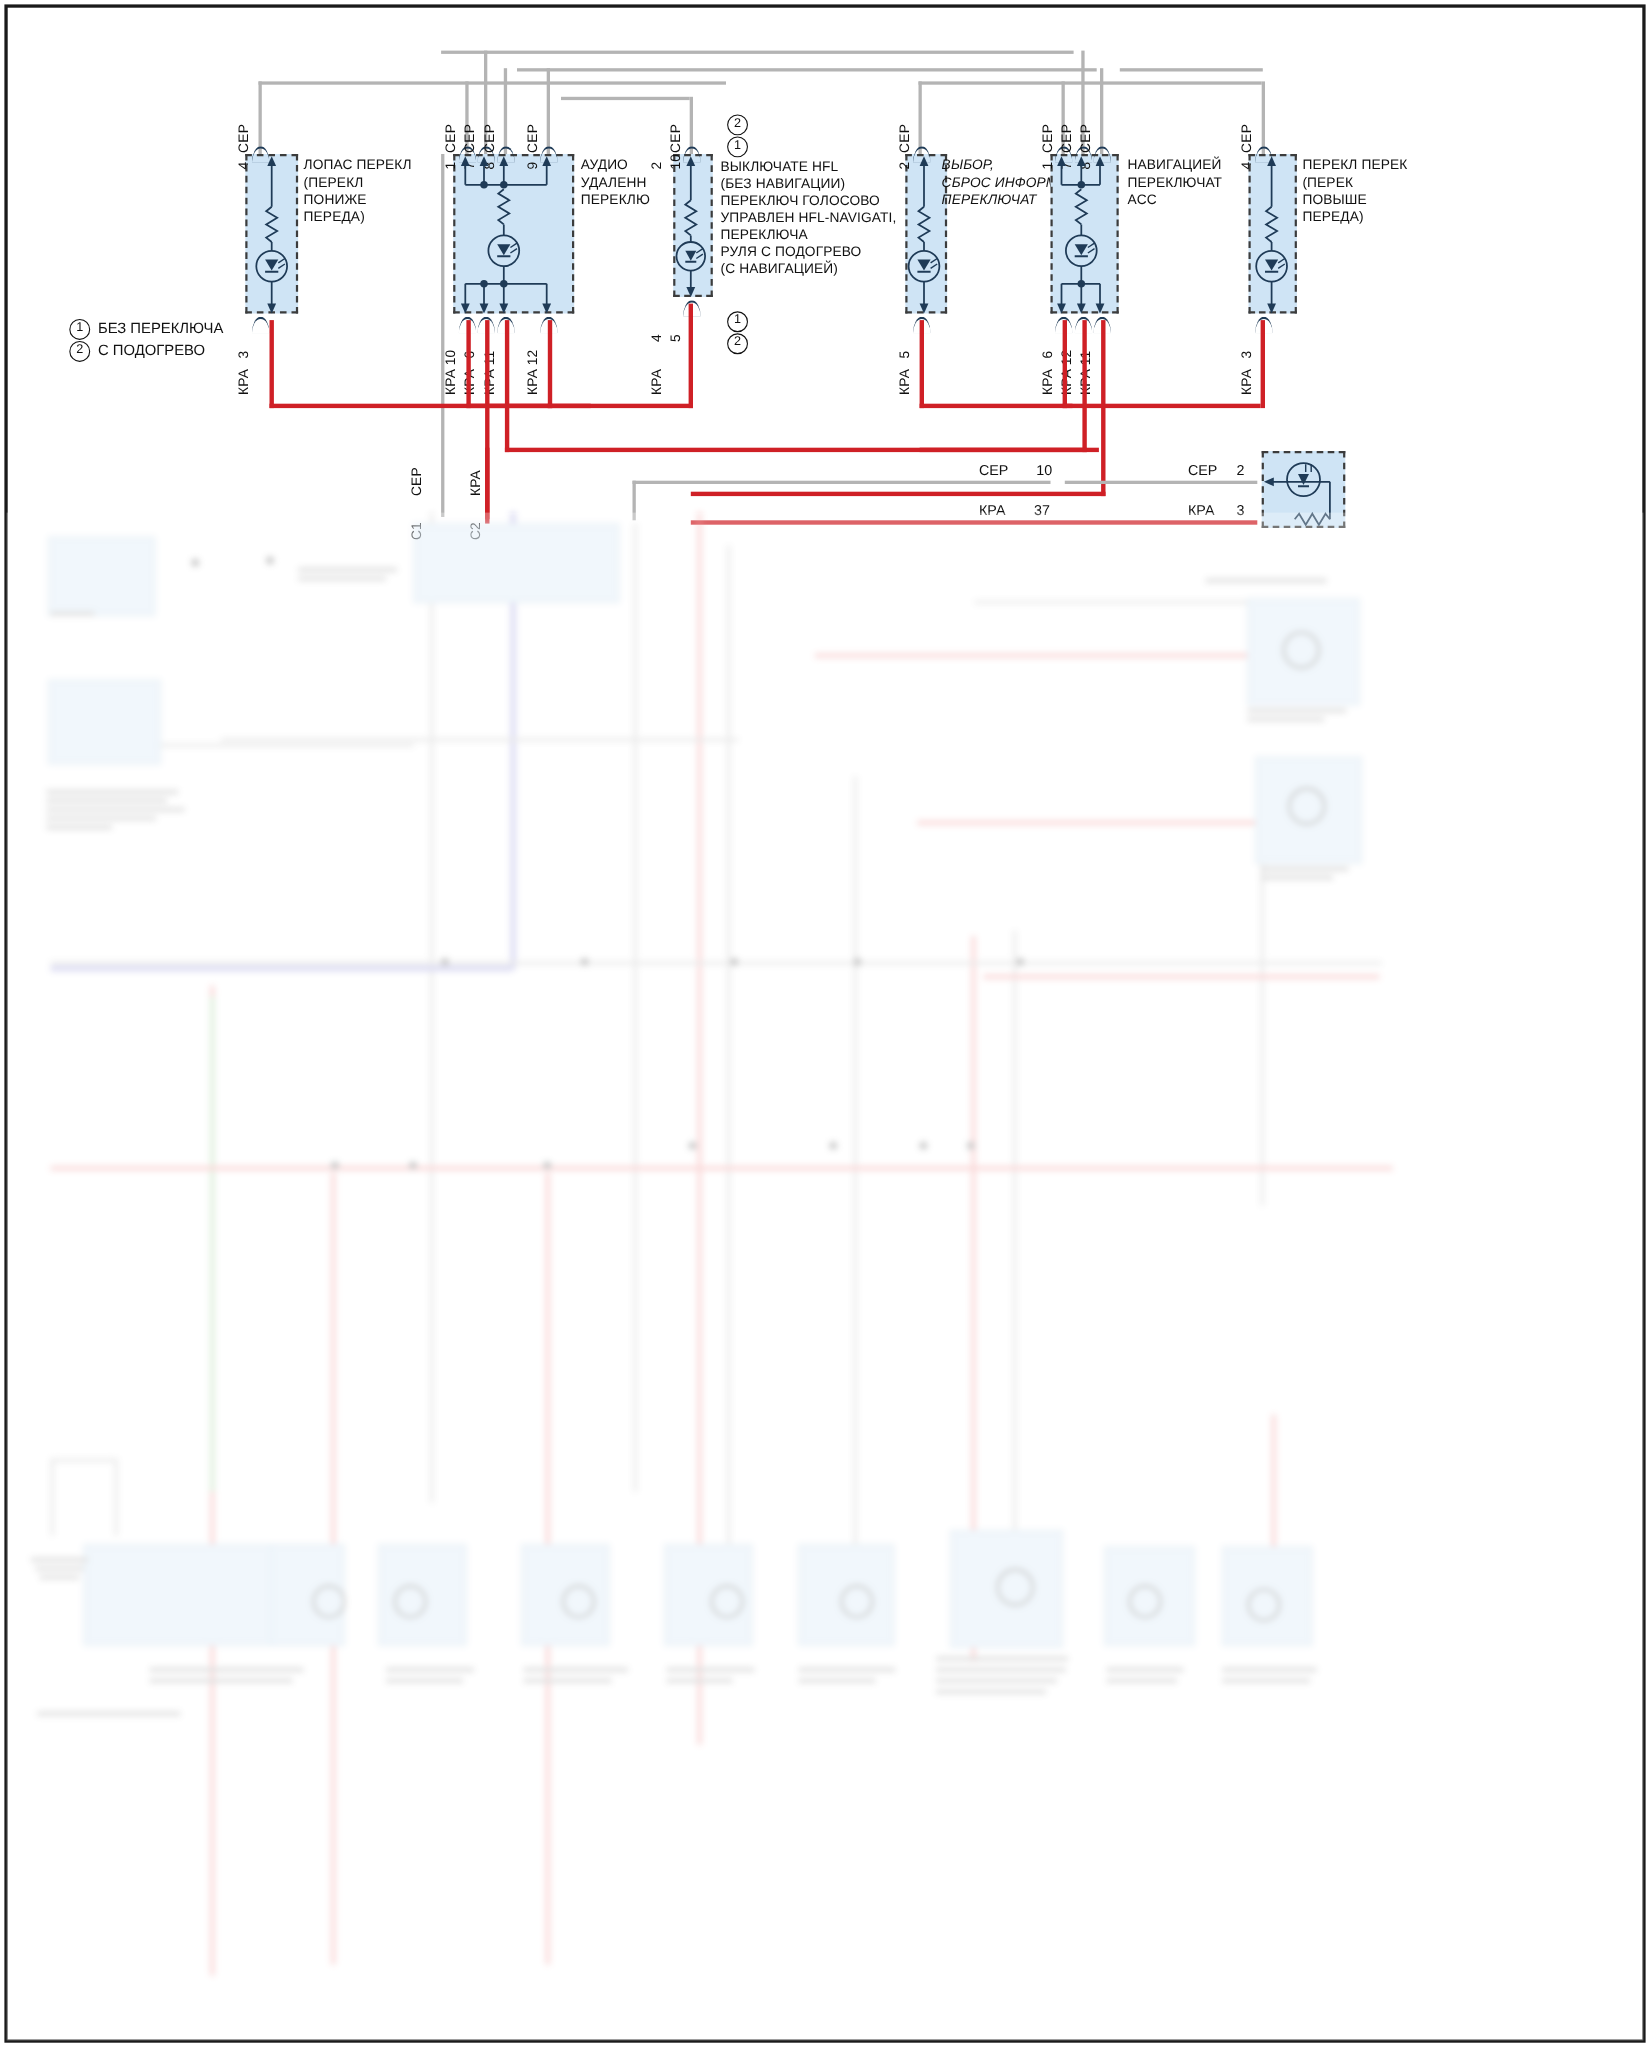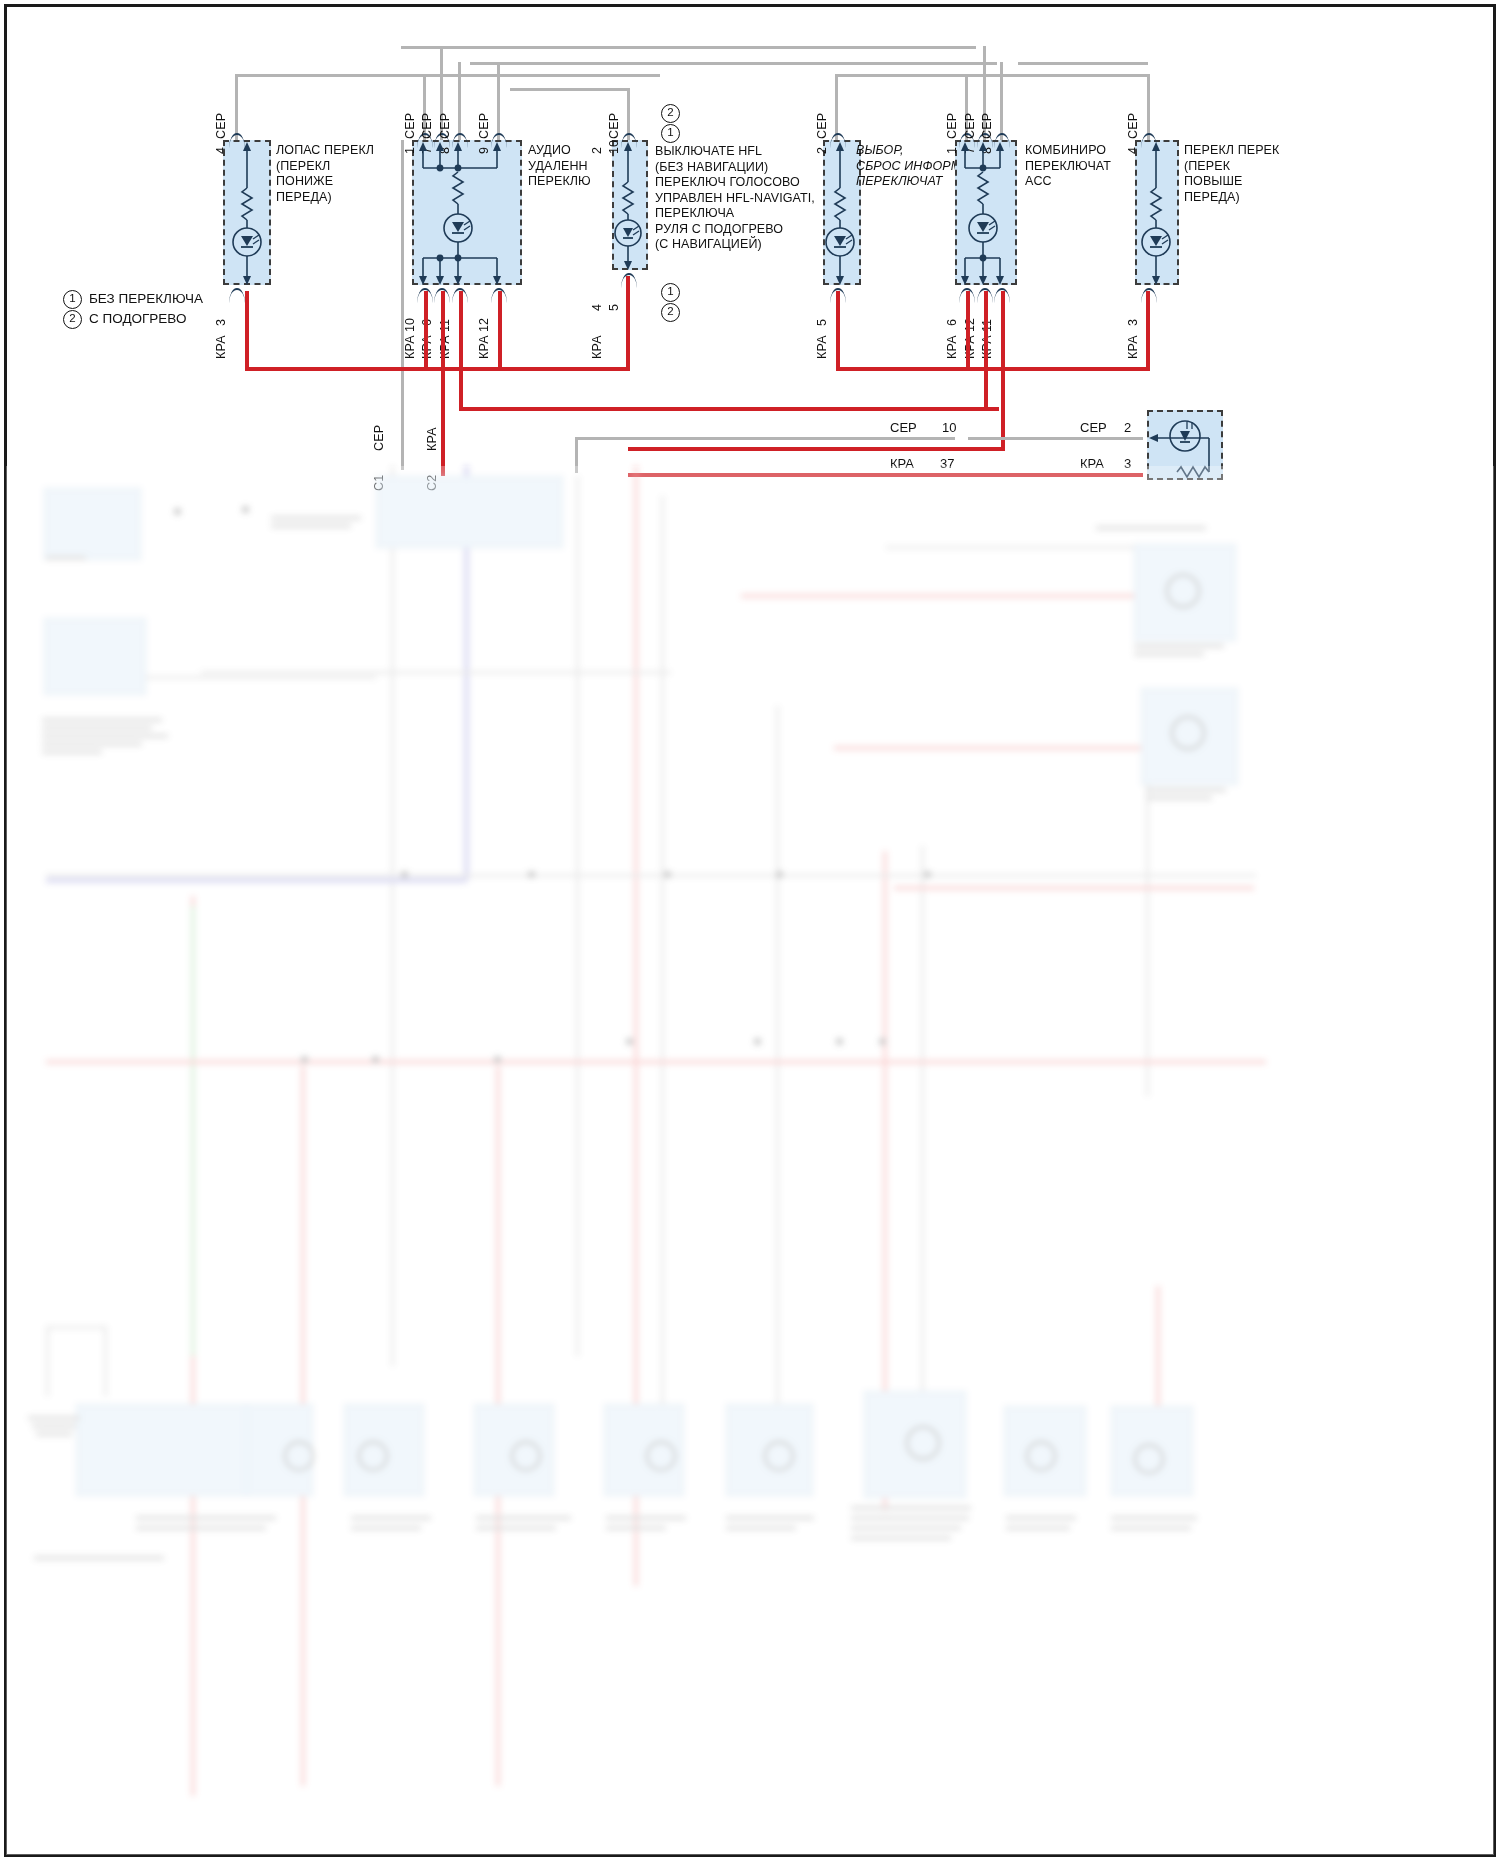--- a/index.html
+++ b/index.html
@@ -266,21 +266,21 @@
       <line x1="11" y1="107" x2="23" y2="107" stroke="#1f3b57" stroke-width="1.8"></line>
       <line x1="23" y1="99" x2="29" y2="95" stroke="#1f3b57" stroke-width="1.3"></line>
       <line x1="23" y1="104" x2="29" y2="100" stroke="#1f3b57" stroke-width="1.3"></line>
       <line x1="17" y1="116" x2="17" y2="140" stroke="#1f3b57" stroke-width="1.6"></line>
       <polygon points="17,145 13,136 21,136" fill="#1f3b57"></polygon>
     </svg>
     <div class="rwire v" style="left:836px;top:291px;height:80px;"></div>
     <div class="rwire h" style="left:836px;top:367px;width:139px;"></div>
 
     <div class="module" style="left:955px;top:140px;width:62px;height:145px;"></div>
-    <div class="modlabel" style="left:1025px;top:143px;">КОМБИНИРО
+    <div class="modlabel" style="left:1025px;top:143px;">НАВИГАЦИЕЙ
 ПЕРЕКЛЮЧАТ
 ACC</div>
     <div class="conn" style="left:959px;top:133px;"></div>
     <div class="conn" style="left:977px;top:133px;"></div>
     <div class="conn" style="left:994px;top:133px;"></div>
     <div class="conn" style="left:959px;top:288px;"></div>
     <div class="conn" style="left:977px;top:288px;"></div>
     <div class="conn" style="left:994px;top:288px;"></div>
     <span class="vtext" style="left:959px;top:125px;">СЕР</span>
     <span class="vtext" style="left:977px;top:125px;">СЕР</span>

